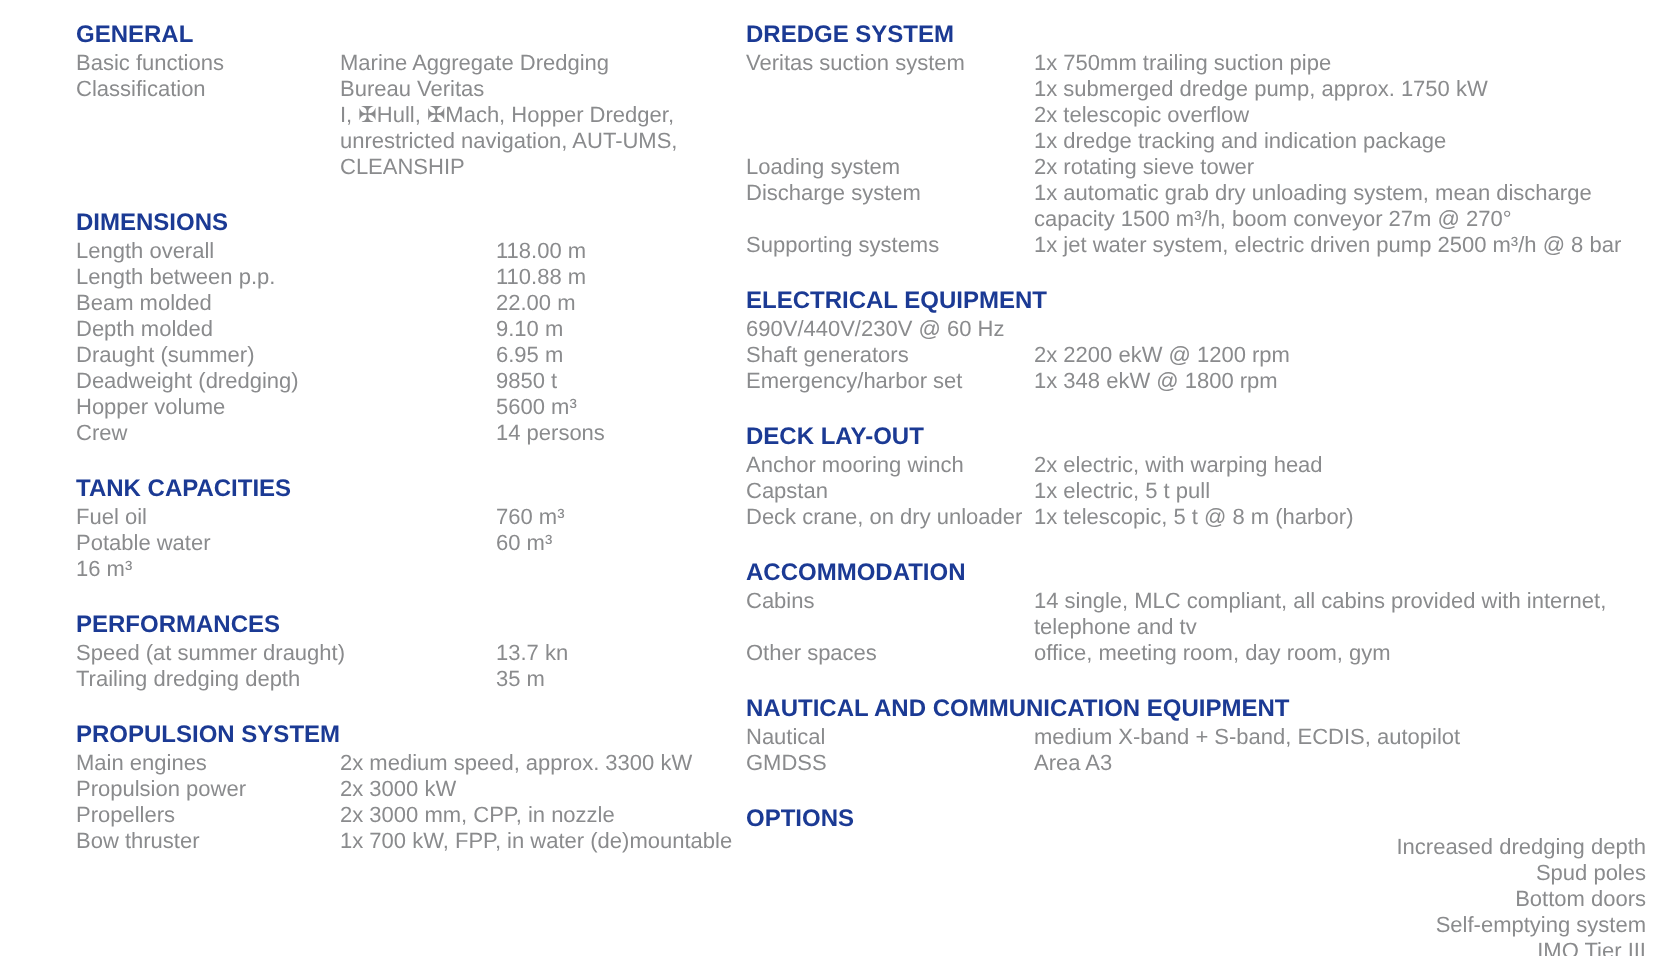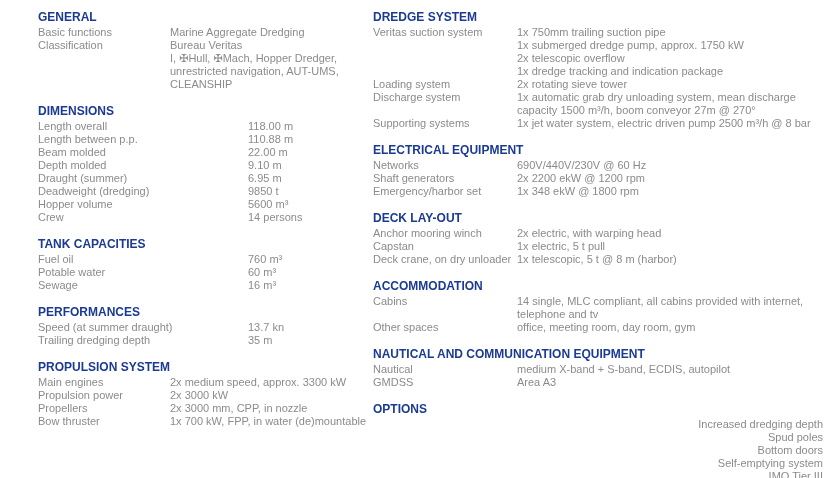--- a/index.html
+++ b/index.html
@@ -106,21 +106,20 @@
       <h2 class="sec-title">TANK CAPACITIES</h2>
       <div class="row">
         <span class="label">Fuel oil</span>
         <span class="value">760 m³</span>
       </div>
       <div class="row">
         <span class="label">Potable water</span>
         <span class="value">60 m³</span>
       </div>
       <div class="row">
-        <span class="label">Sewage</span>
         <span class="value">16 m³</span>
       </div>
     </section>
 
     <section class="spec-section w210">
       <h2 class="sec-title">PERFORMANCES</h2>
       <div class="row">
         <span class="label">Speed (at summer draught)</span>
         <span class="value">13.7 kn</span>
       </div>
@@ -174,21 +173,20 @@
       </div>
       <div class="row">
         <span class="label">Supporting systems</span>
         <span class="value">1x jet water system, electric driven pump 2500 m³/h @ 8 bar</span>
       </div>
     </section>
 
     <section class="spec-section w144">
       <h2 class="sec-title">ELECTRICAL EQUIPMENT</h2>
       <div class="row">
-        <span class="label">Networks</span>
         <span class="value">690V/440V/230V @ 60 Hz</span>
       </div>
       <div class="row">
         <span class="label">Shaft generators</span>
         <span class="value">2x 2200 ekW @ 1200 rpm</span>
       </div>
       <div class="row">
         <span class="label">Emergency/harbor set</span>
         <span class="value">1x 348 ekW @ 1800 rpm</span>
       </div>

